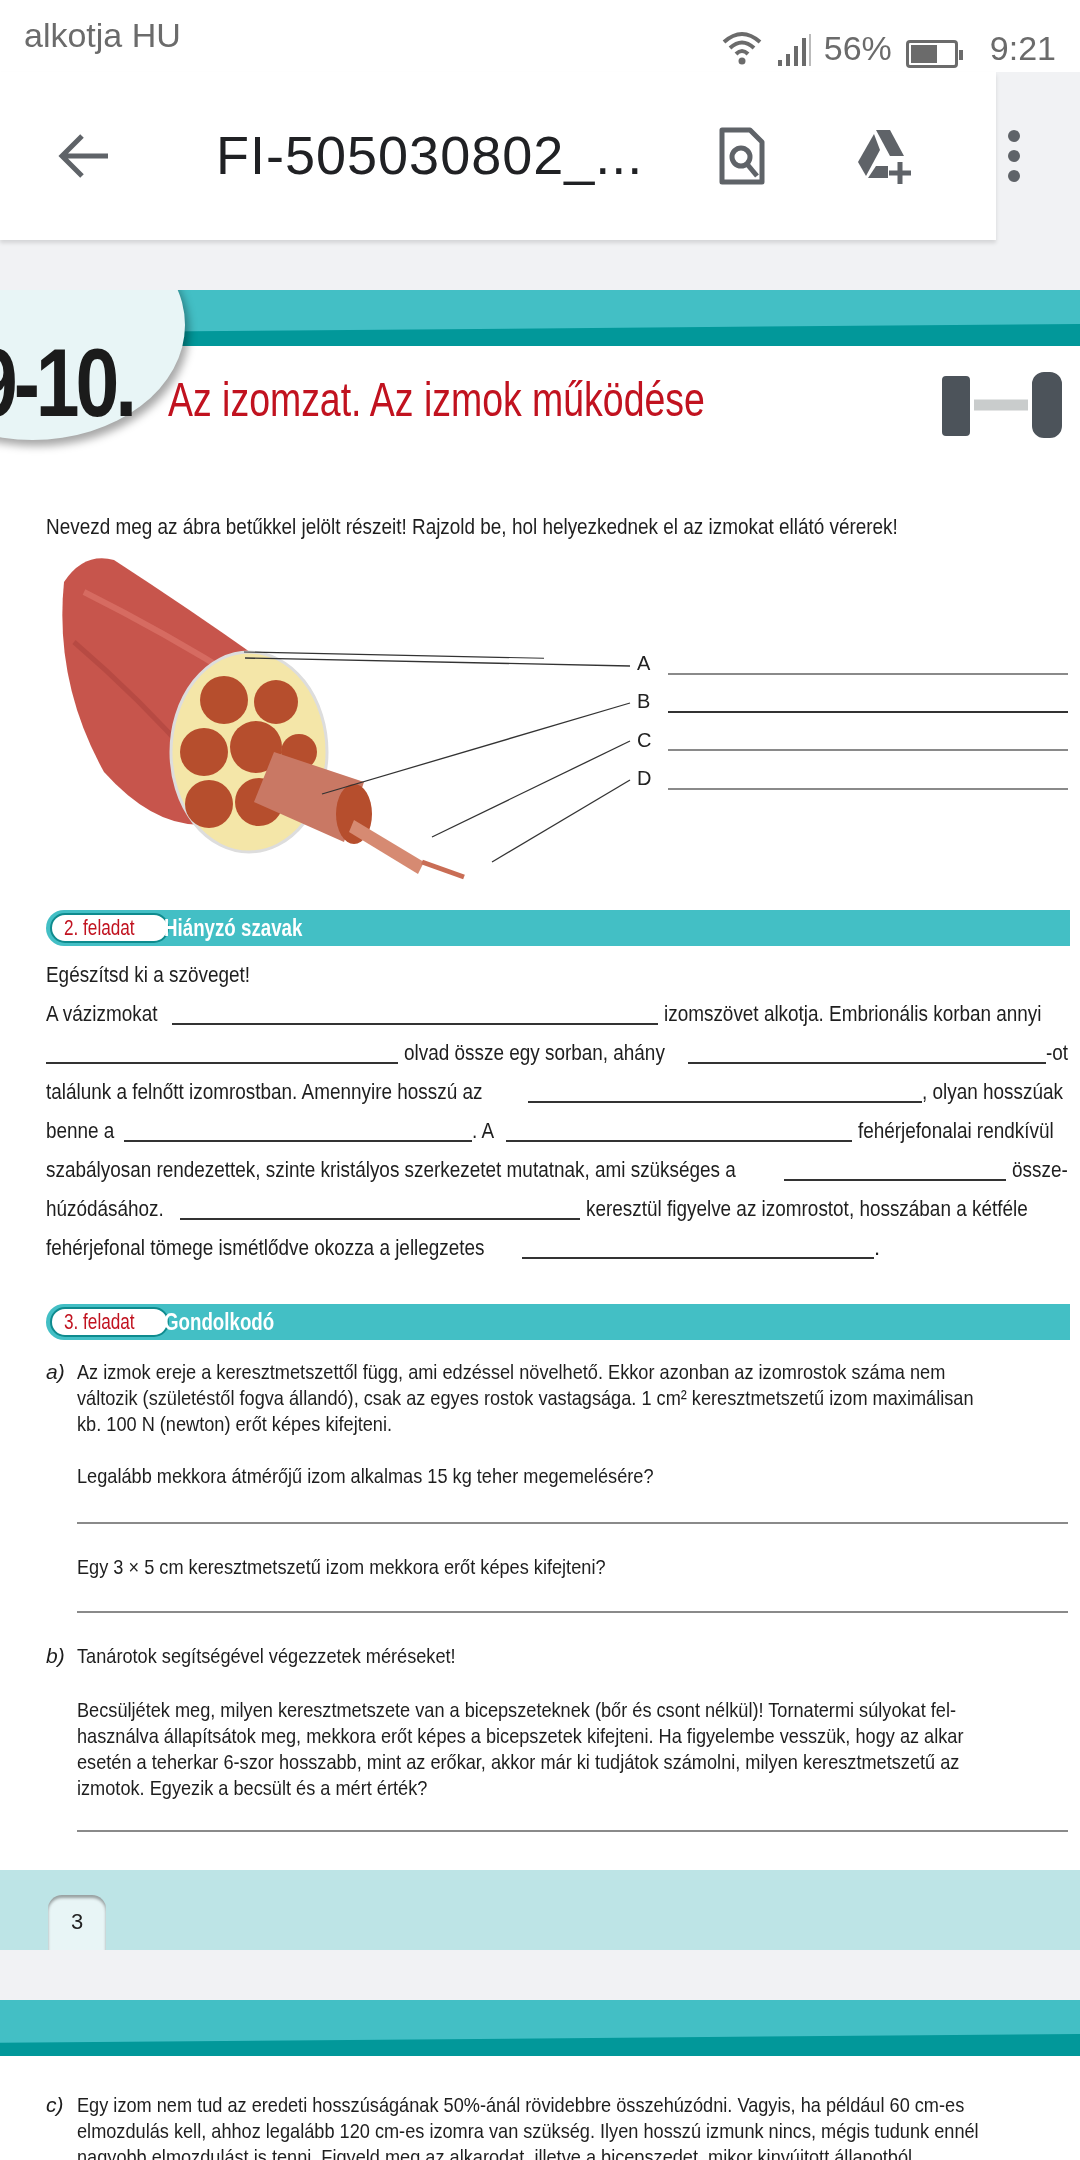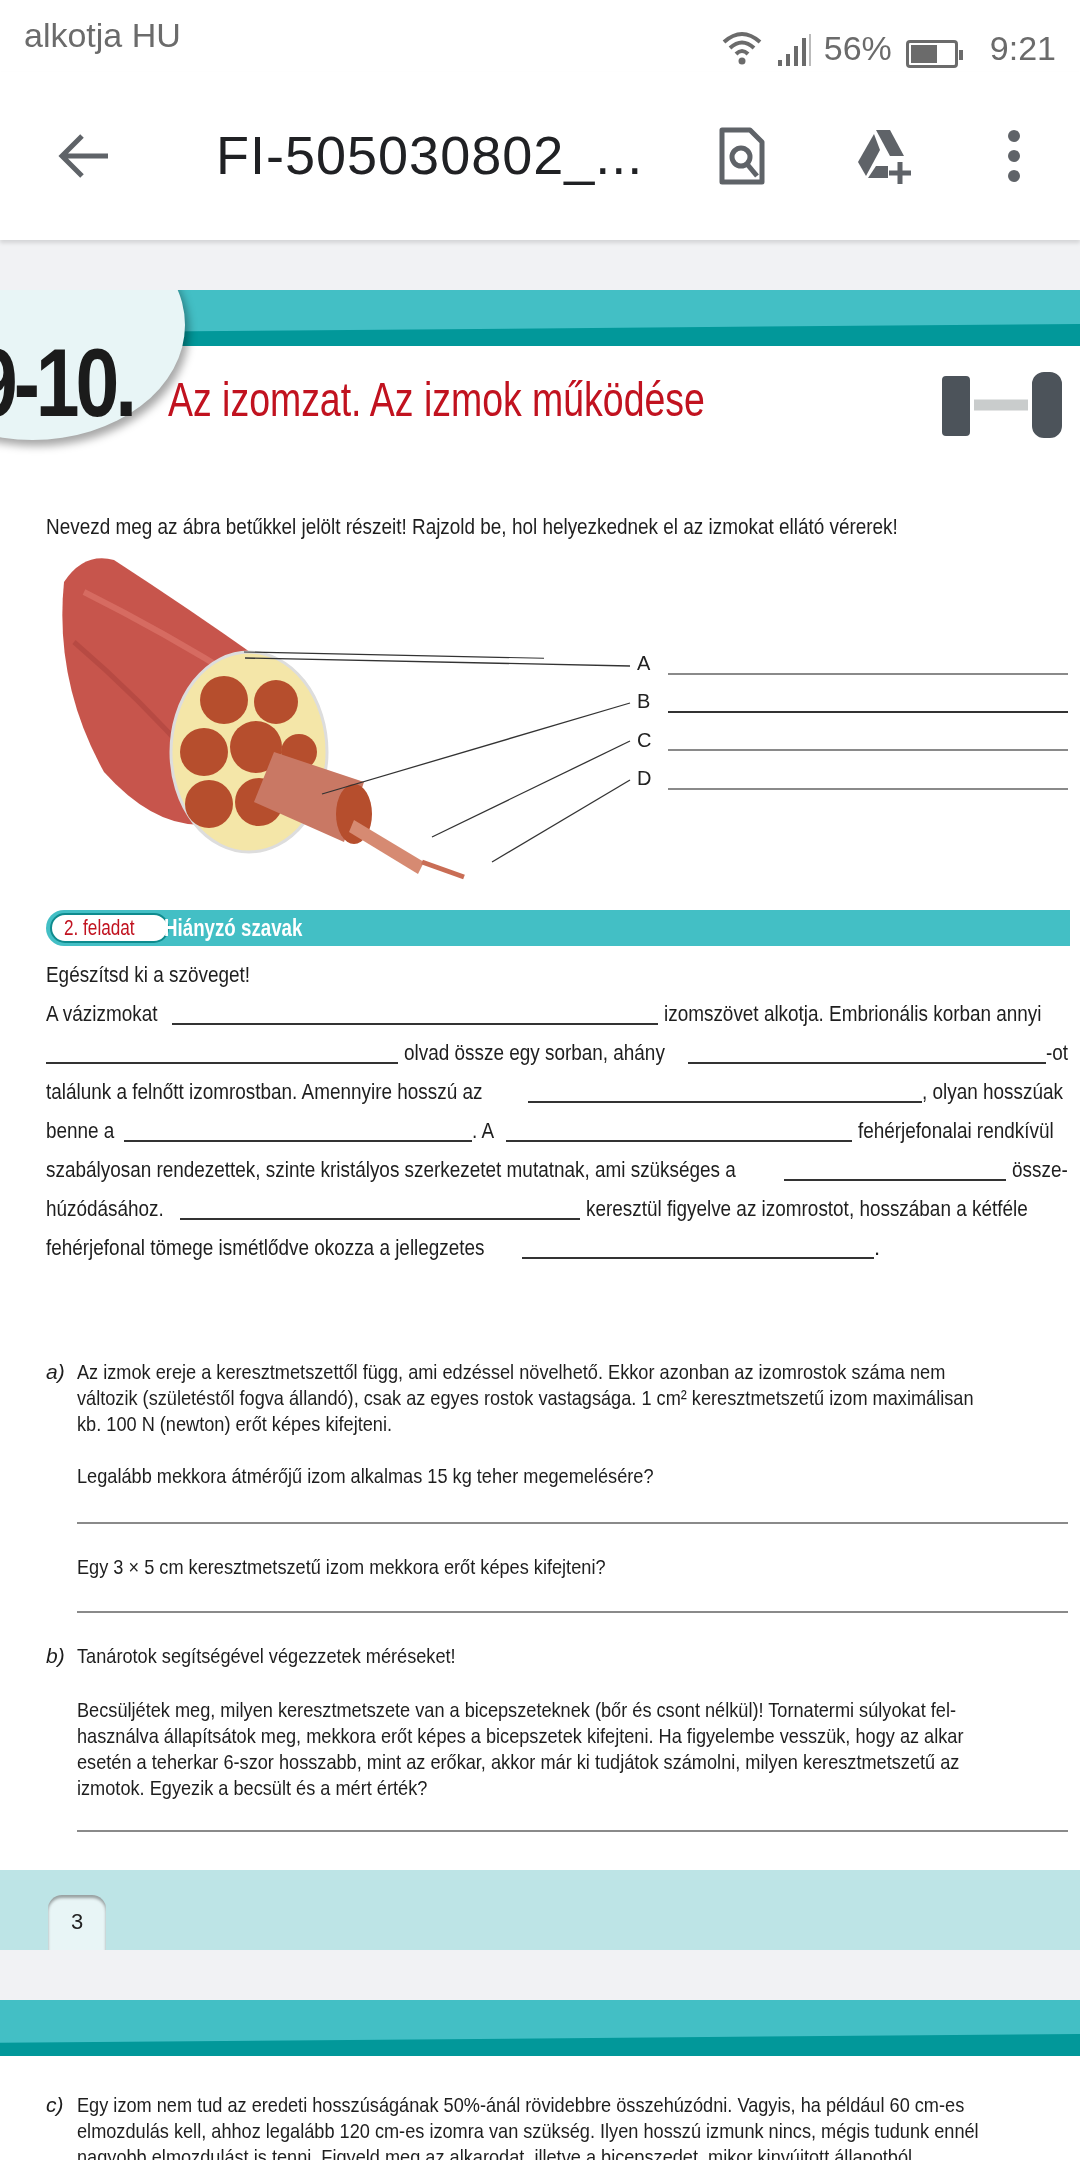--- a/index.html
+++ b/index.html
@@ -3,21 +3,21 @@
 <meta charset="utf-8">
 <style>
   * { box-sizing: border-box; margin: 0; padding: 0; }
   html, body { width: 1080px; height: 2160px; overflow: hidden; background: #f1f2f4; font-family: "Liberation Sans", sans-serif; }
   .status-bar { position: absolute; top: 0; left: 0; width: 1080px; height: 72px; background: #fff; color: #6b6b6b; font-size: 34px; }
   .status-bar .carrier { position: absolute; left: 24px; top: 16px; }
   .status-bar .right { position: absolute; right: 24px; top: 28px; display: flex; align-items: flex-end; gap: 10px; }
   .battery { width: 52px; height: 28px; border: 3px solid #6b6b6b; border-radius: 4px; position: relative; margin-left: 4px; }
   .battery::before { content: ""; position: absolute; left: 2px; top: 2px; bottom: 2px; width: 26px; background: #6b6b6b; }
   .battery::after { content: ""; position: absolute; right: -8px; top: 7px; width: 4px; height: 10px; background: #6b6b6b; }
-  .toolbar { position: absolute; top: 72px; left: 0; width: 1080px; height: 168px; background: #fff; box-shadow: 0 3px 4px rgba(0,0,0,0.12); }
+  .toolbar { position: absolute; top: 72px; left: 0; width: 996px; height: 168px; background: #fff; box-shadow: 0 3px 4px rgba(0,0,0,0.12); }
   .toolbar .back { position: absolute; left: 52px; top: 52px; width: 64px; height: 64px; }
   .toolbar .title { position: absolute; left: 216px; top: 52px; font-size: 54px; color: #202124; letter-spacing: 1px; }
   .toolbar .icon { position: absolute; top: 54px; width: 60px; height: 60px; }
   .page { position: absolute; left: 0; width: 1080px; background: #fff; overflow: hidden; }
   .page1 { top: 290px; height: 1660px; }
   .page2 { top: 2000px; height: 160px; }
   .teal-band { position: absolute; left: 0; right: 0; height: 56px; background: #43bfc5; }
   .teal-band .dark { position: absolute; left: 0; right: 0; bottom: 0; height: 22px; background: #02989a; clip-path: polygon(0 40%, 100% 0, 100% 100%, 0 100%); }
   .chapter-circle { position: absolute; left: -120px; top: -80px; width: 305px; height: 230px; border-radius: 50%; background: #e8f5f6; box-shadow: 4px 6px 8px rgba(0,0,0,0.35); }
   .chapter-num { position: absolute; left: -26px; top: 38px; font-size: 96px; font-weight: bold; color: #1b1b1b; letter-spacing: -5px; transform: scaleX(0.82); transform-origin: left; }
@@ -164,20 +164,24 @@
   <div class="text" style="left:1012px;top:867px;transform:scaleX(0.86)">össze-</div>
 
   <div class="text" style="left:46px;top:906px;transform:scaleX(0.86)">húzódásához.</div>
   <div class="line" style="left:180px;top:928px;width:400px"></div>
   <div class="text" style="left:586px;top:906px;transform:scaleX(0.86)">keresztül figyelve az izomrostot, hosszában a kétféle</div>
 
   <div class="text" style="left:46px;top:945px;transform:scaleX(0.86)">fehérjefonal tömege ismétlődve okozza a jellegzetes</div>
   <div class="line" style="left:522px;top:967px;width:352px"></div>
   <div class="text" style="left:874px;top:945px">.</div>
 
+  <div class="task-bar" style="top:1014px">
+    <div class="task-pill"><span>3. feladat</span></div>
+    <div class="task-name">Gondolkodó</div>
+  </div>
 
   <div class="para" style="left:46px;top:1069px;font-style:italic">a)</div>
   <div class="para" style="left:77px;top:1069px;transform:scaleX(0.865);transform-origin:left">
     <div>Az izmok ereje a keresztmetszettől függ, ami edzéssel növelhető. Ekkor azonban az izomrostok száma nem</div>
     <div>változik (születéstől fogva állandó), csak az egyes rostok vastagsága. 1 cm² keresztmetszetű izom maximálisan</div>
     <div>kb. 100 N (newton) erőt képes kifejteni.</div>
   </div>
   <div class="para" style="left:77px;top:1173px;transform:scaleX(0.865);transform-origin:left">Legalább mekkora átmérőjű izom alkalmas 15 kg teher megemelésére?</div>
   <div class="ans-line" style="left:77px;top:1232px;width:991px"></div>
   <div class="para" style="left:77px;top:1264px;transform:scaleX(0.865);transform-origin:left">Egy 3 × 5 cm keresztmetszetű izom mekkora erőt képes kifejteni?</div>

